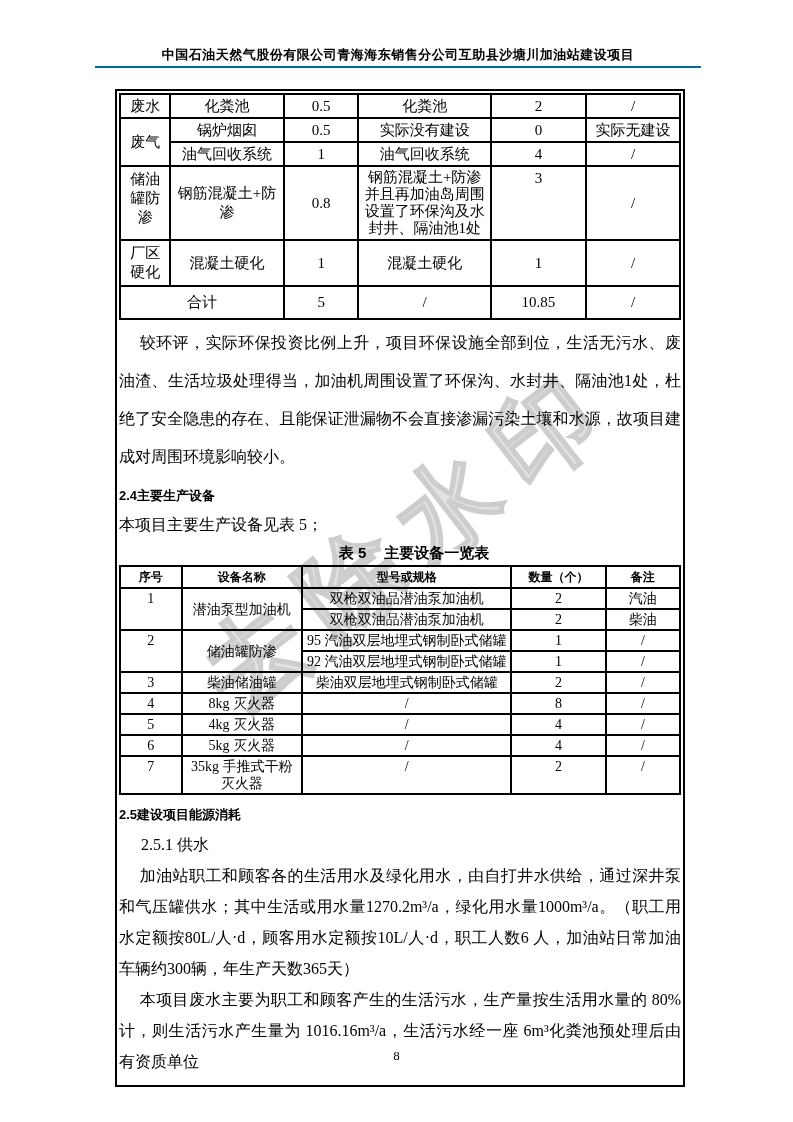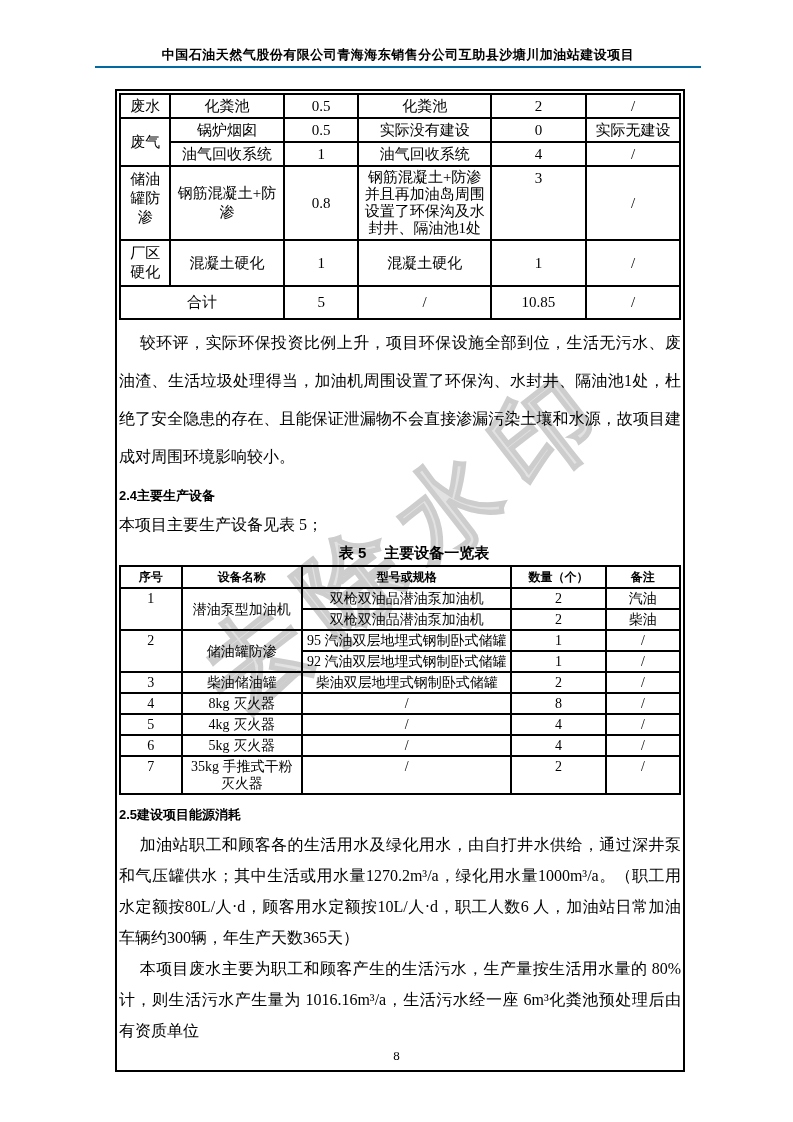--- a/index.html
+++ b/index.html
@@ -23,21 +23,21 @@
     transform:rotate(-38deg);transform-origin:center center;
     font-family:"Liberation Sans","DejaVu Sans",sans-serif;
     font-size:100px;font-weight:700;letter-spacing:22px;
     color:#e2e2e2;-webkit-text-stroke:2px #cdcdcd;
     z-index:0;pointer-events:none;white-space:nowrap;text-align:center;line-height:120px;
   }
   
   .content-box{
     position:relative;z-index:1;
     margin:21px 108px 0 115px;border:2px solid #000;
-    box-sizing:border-box;min-height:931px;padding:2px 2px 24px 2px;
+    box-sizing:border-box;min-height:931px;padding:2px 2px 8px 2px;
   }
   
   table{border-collapse:collapse;width:100%;table-layout:fixed;}
   td,th{border:2px solid #000;text-align:center;vertical-align:middle;
         padding:1px 2px;overflow:hidden;}
   .t1{font-size:15px;}
   .t1 .c1{width:8.5%;}  .t1 .c2{width:20.5%;} .t1 .c3{width:13.1%;}
   .t1 .c4{width:24.1%;} .t1 .c5{width:17%;}   .t1 .c6{width:16.8%;}
   .t1 .row-s td{height:20px;line-height:20px;}
   .t1 .big-cell{line-height:17px;padding:2px 3px;}
@@ -209,19 +209,20 @@
       <td class="c2">35kg 手推式干粉灭火器</td>
       <td class="c3 va-top">/</td>
       <td class="c4 va-top">2</td>
       <td class="c5 va-top">/</td>
     </tr>
   </tbody>
     </table>
 
   <h2>2.5建设项目能源消耗</h2>
 
+  <div class="subheading">2.5.1 供水</div>
   <p class="para para-md">加油站职工和顾客各的生活用水及绿化用水，由自打井水供给，通过深井泵和气压罐供水；其中生活或用水量1270.2m³/a，绿化用水量1000m³/a。（职工用水定额按80L/人·d，顾客用水定额按10L/人·d，职工人数6 人，加油站日常加油车辆约300辆，年生产天数365天）</p>
 
   <p class="para para-md">本项目废水主要为职工和顾客产生的生活污水，生产量按生活用水量的 80%计，则生活污水产生量为 1016.16m³/a，生活污水经一座 6m³化粪池预处理后由有资质单位</p>
 
 </div>
 
 <div class="page-footer">8</div>
 
 </body></html>

